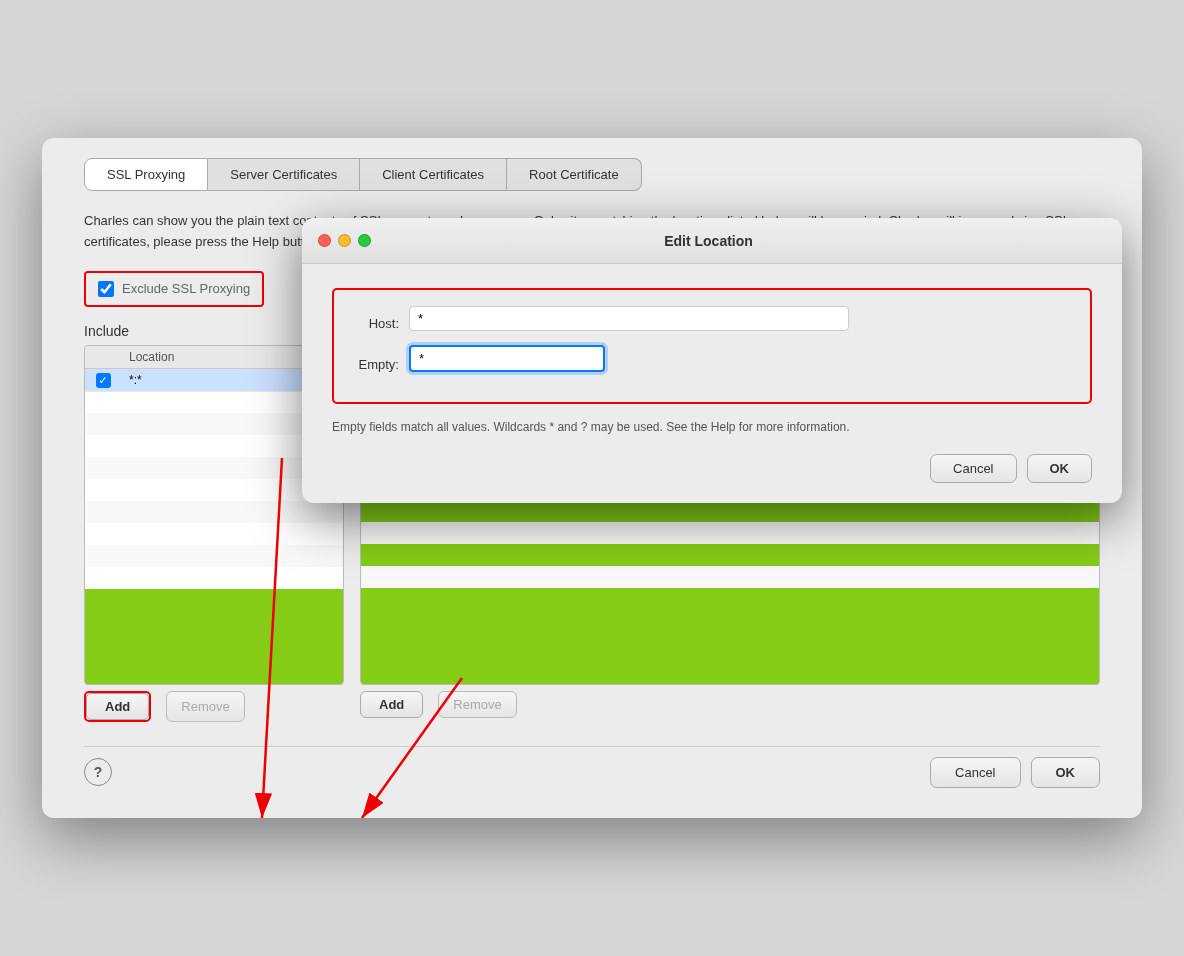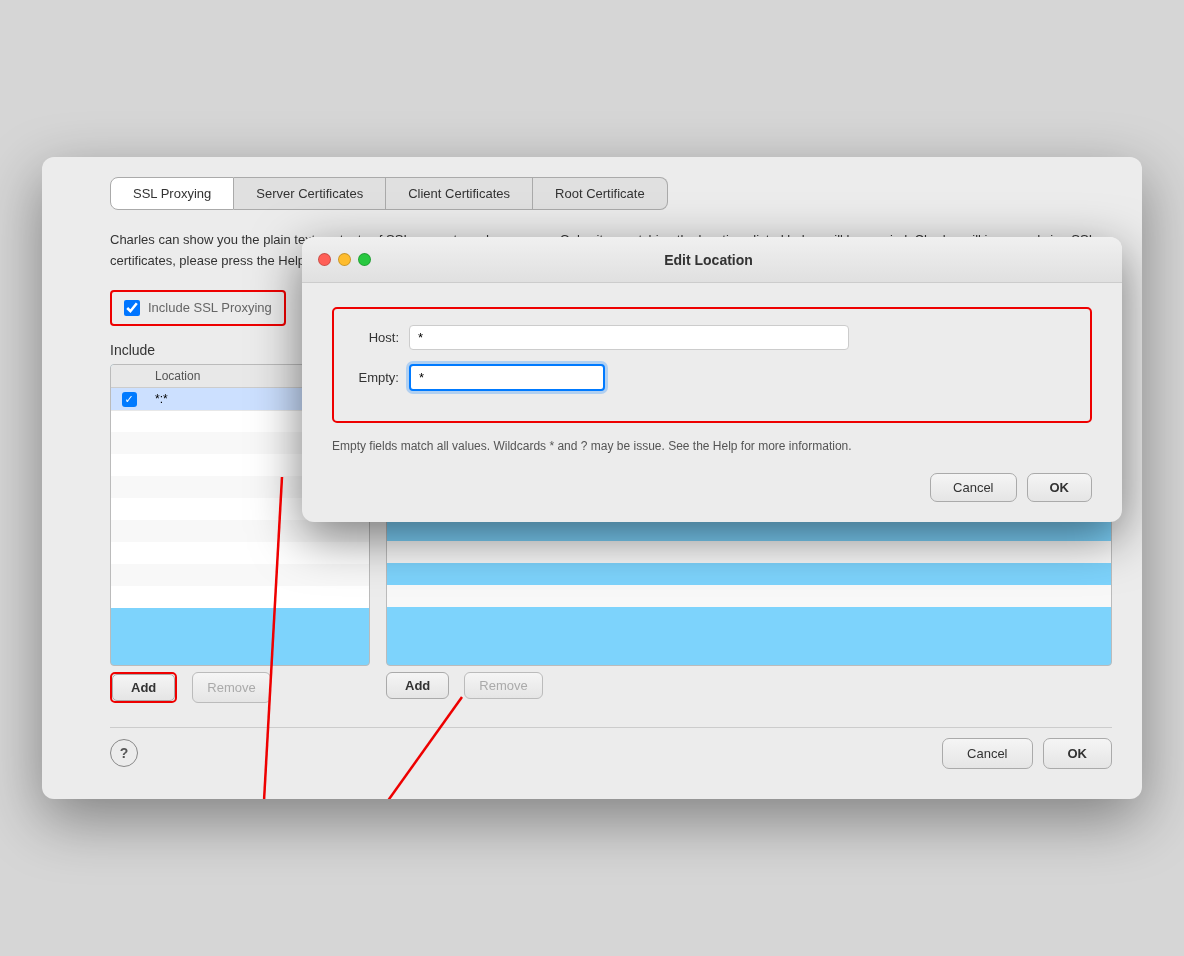--- a/index.html
+++ b/index.html
@@ -52,22 +52,21 @@
     .tl-yellow { background: #febc2e; }
     .tl-green { background: #28c840; }
 
     .title-bar-text {
       font-size: 14px;
       font-weight: 600;
       color: #333;
     }
 
     .window-content {
-      padding: 20px 30px 30px;
-      margin-left: 38px;
+      padding: 20px 42px 30px;
     }
 
     
     .tabs {
       display: flex;
       gap: 0;
       margin-bottom: 20px;
     }
 
     .tab {
@@ -243,21 +242,21 @@
     }
 
     .dialog-body {
       padding: 24px 30px 20px;
     }
 
     
     .form-group {
       margin-bottom: 14px;
       display: flex;
-      align-items: center;
+      align-items: flex-end;
       gap: 10px;
     }
 
     .form-label {
       font-size: 13px;
       color: #333;
       min-width: 45px;
       text-align: right;
     }
 
@@ -317,22 +316,22 @@
     }
 
     .right-panel-section {
       flex: 1;
     }
 
     .table-container {
       border: 1px solid #bbb;
       border-radius: 4px;
       overflow: hidden;
-      background: #7dd3fc;
-      height: 302px;
+      background: #84cc16;
+      height: 340px;
     }
 
     .table-thead {
       background: #e8e8e8;
       border-bottom: 1px solid #ccc;
     }
 
     .table-thead th {
       padding: 4px 8px;
       font-size: 12px;
@@ -366,21 +365,21 @@
       <div class="tab active">SSL Proxying</div>
       <div class="tab">Server Certificates</div>
       <div class="tab">Client Certificates</div>
       <div class="tab">Root Certificate</div>
     </div>
 
     <p class="description">Charles can show you the plain text contents of SSL requests and responses. Only sites matching the locations listed below will be proxied. Charles will issue and sign SSL certificates, please press the Help button for more information.</p>
 
     <div class="checkbox-row" style="position:relative;">
       <input type="checkbox" checked="" style="">
-      <span class="checkbox-label">Include SSL Proxying</span>
+      <span class="checkbox-label">Exclude SSL Proxying</span>
     </div>
 
     <div class="panels-row" style="position:relative;">
 
       <div class="left-panel-section">
         <div class="section-title">Include</div>
         <div class="table-container">
           <table style="width:100%; border-collapse:collapse;">
             <thead class="table-thead">
               <tr>
@@ -516,21 +515,21 @@
         <div class="form-group">
           <span class="form-label">Host:</span>
           <input class="form-input" type="text" value="*" style="min-width: 440px; padding: 4px 8px; border: 1px solid rgb(204, 204, 204); border-radius: 4px; font-size: 13px; background: rgb(255, 255, 255);">
         </div>
         <div class="form-group">
           <span class="form-label">Empty:</span>
           <input class="form-input port-highlighted" type="text" value="*" style="min-width: 120px; padding: 4px 8px; border: 2px solid rgb(0, 122, 255); border-radius: 4px; font-size: 13px; background: rgb(255, 255, 255); box-shadow: rgba(0, 122, 255, 0.25) 0px 0px 0px 3px; outline: none;">
         </div>
       </div>
 
-      <p class="hint-text">Empty fields match all values. Wildcards * and ? may be issue. See the Help for more information.</p>
+      <p class="hint-text">Empty fields match all values. Wildcards * and ? may be used. See the Help for more information.</p>
 
       <div class="dialog-buttons">
         <button class="dialog-button">Cancel</button>
         <button class="dialog-button ok">OK</button>
       </div>
     </div>
   </div>
 
   <svg class="arrow-svg" style="position:absolute; top:0; left:0; width:100%; height:100%; pointer-events:none; z-index:300;">
 

